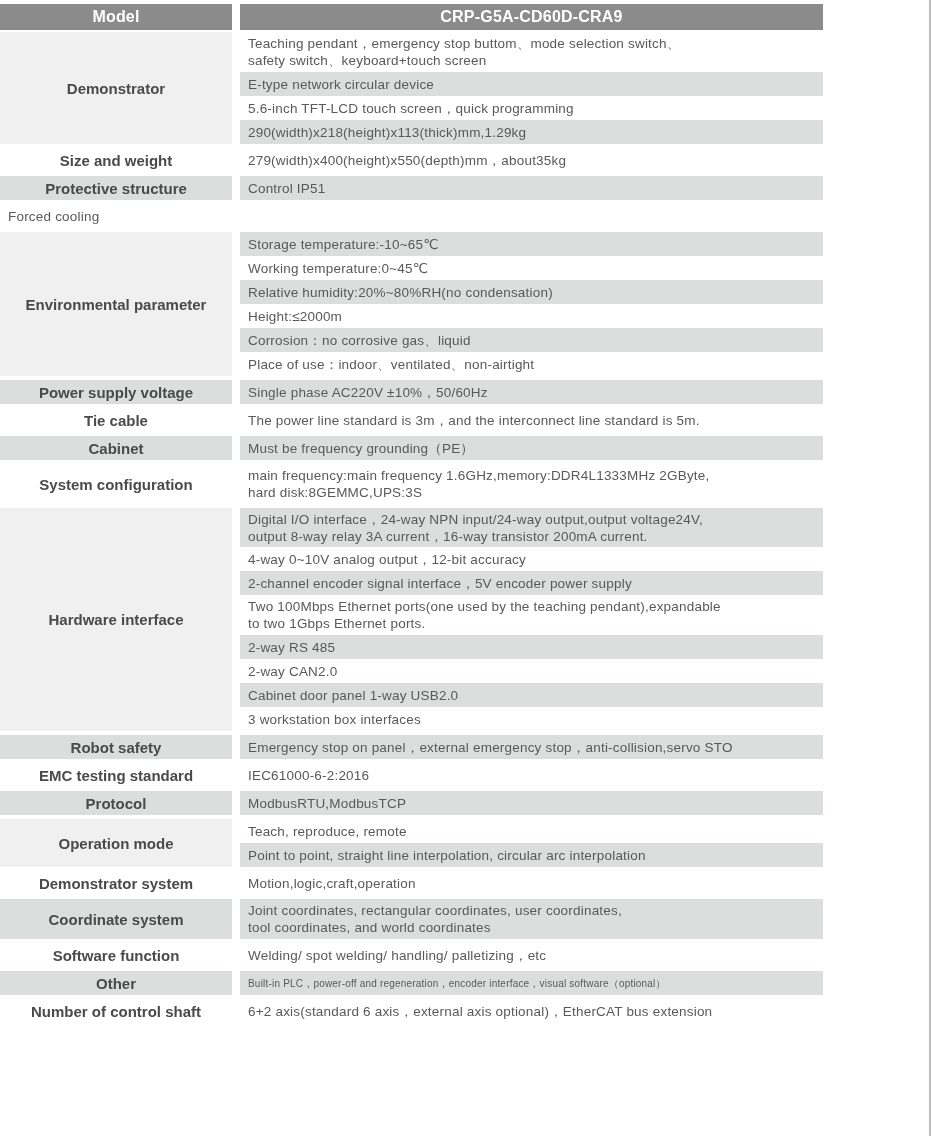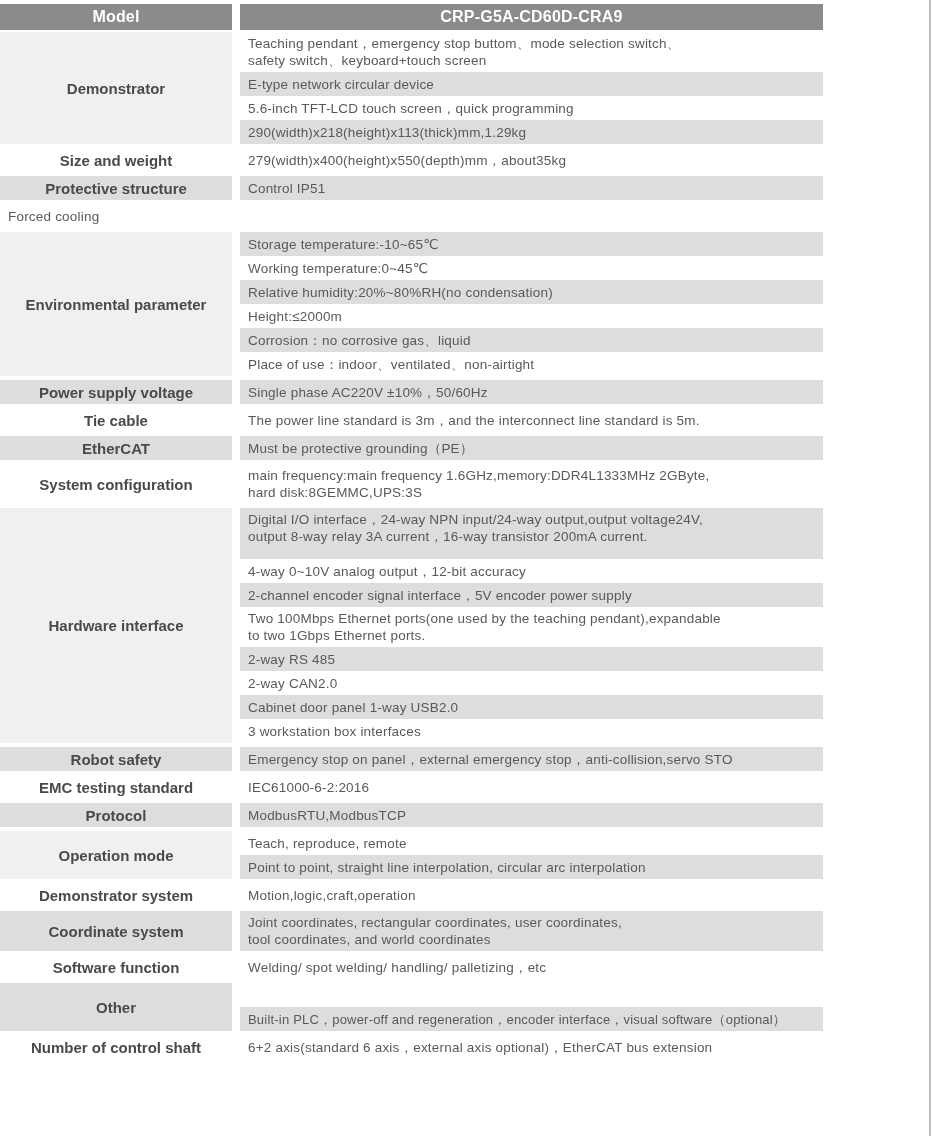--- a/index.html
+++ b/index.html
@@ -37,21 +37,21 @@
   }
   .g-label.span { background:#f0f0f0; }
   .g-rows { flex:1; display:flex; flex-direction:column; gap:0; }
   .cell {
     display:flex; align-items:center;
     padding:3px 8px; min-height:18px;
     font-size:13.5px; color:#595959;
     line-height:17px; letter-spacing:0.2px;
     white-space:pre-line;
   }
-  .cell.small { font-size:13px;margin-top:24px; }
+  .cell.small { font-size:10px; }
   .gray  { background:#dcdddd; }
   .white { background:#ffffff; }
 </style>
 </head>
 <body>
 
 <div class="page">
   <div class="spec-table">
     <div class="header-row">
       <div class="header-cell h-left">Model</div>
@@ -102,36 +102,36 @@
             <div class="cell gray">Single phase AC220V ±10%，50/60Hz</div>
           </div>
         </div>
         <div class="group">
           <div class="g-label white">Tie cable</div>
           <div class="g-rows">
             <div class="cell white">The power line standard is 3m，and the interconnect line standard is 5m.</div>
           </div>
         </div>
         <div class="group">
-          <div class="g-label gray">EtherCAT</div>
-          <div class="g-rows">
-            <div class="cell gray">Must be protective grounding（PE）</div>
+          <div class="g-label gray">Cabinet</div>
+          <div class="g-rows">
+            <div class="cell gray">Must be frequency grounding（PE）</div>
           </div>
         </div>
         <div class="group">
           <div class="g-label white">System configuration</div>
           <div class="g-rows">
             <div class="cell white">main frequency:main frequency 1.6GHz,memory:DDR4L1333MHz 2GByte,
 hard disk:8GEMMC,UPS:3S</div>
           </div>
         </div>
         <div class="group">
           <div class="g-label span">Hardware interface</div>
           <div class="g-rows">
-            <div class="cell gray" style="padding-bottom: 14px;">Digital I/O interface，24-way NPN input/24-way output,output voltage24V,
+            <div class="cell gray" style="padding-bottom: 2px;">Digital I/O interface，24-way NPN input/24-way output,output voltage24V,
 output 8-way relay 3A current，16-way transistor 200mA current.</div>
             <div class="cell white">4-way 0~10V analog output，12-bit accuracy</div>
             <div class="cell gray">2-channel encoder signal interface，5V encoder power supply</div>
             <div class="cell white">Two 100Mbps Ethernet ports(one used by the teaching pendant),expandable
 to two 1Gbps Ethernet ports.</div>
             <div class="cell gray">2-way RS 485</div>
             <div class="cell white">2-way CAN2.0</div>
             <div class="cell gray">Cabinet door panel 1-way USB2.0</div>
             <div class="cell white">3 workstation box interfaces</div>
           </div>

